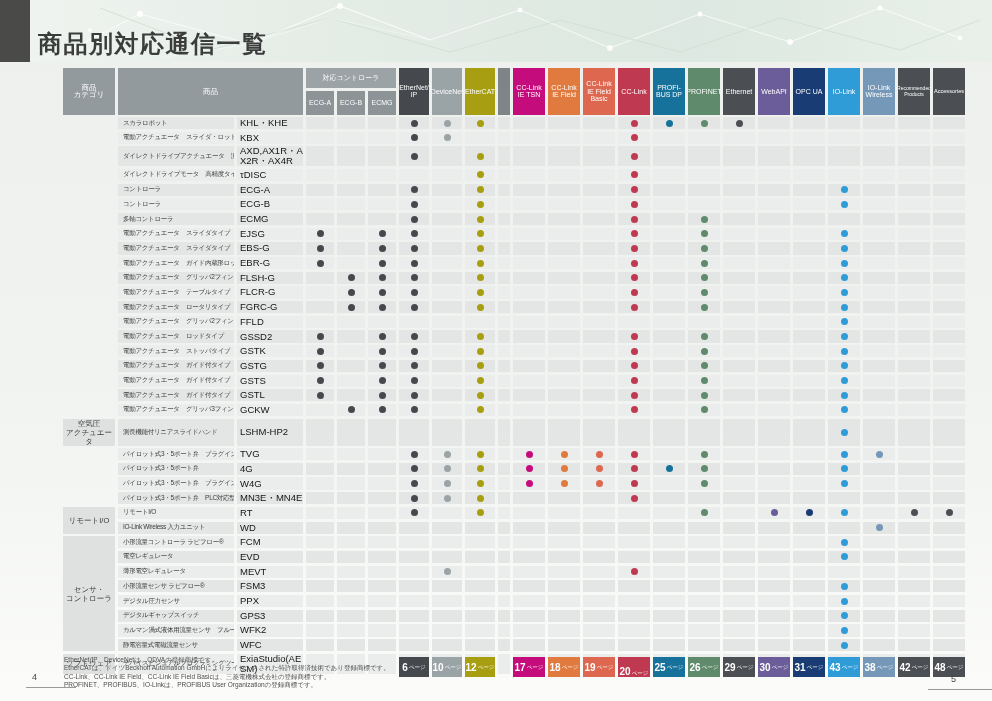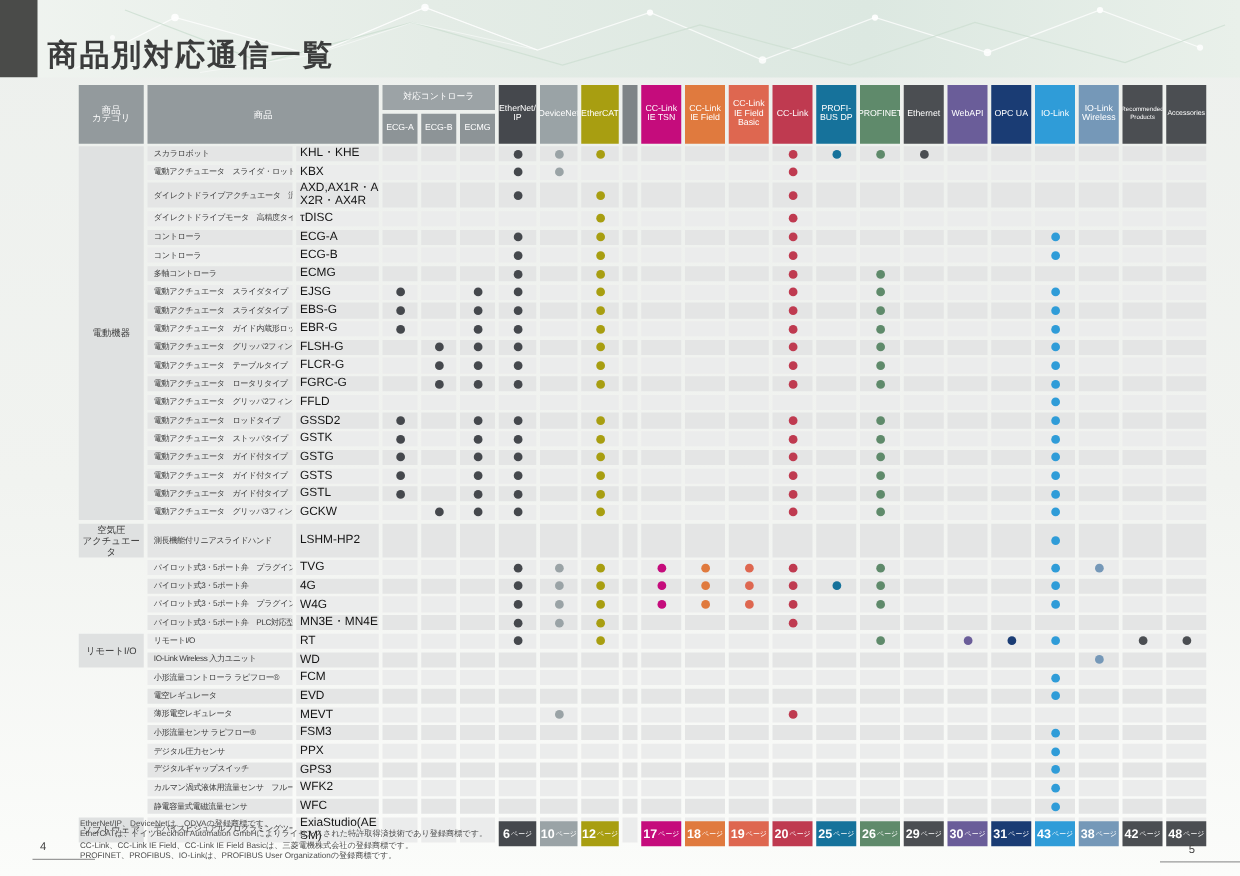--- a/index.html
+++ b/index.html
@@ -104,24 +104,25 @@
       <div class="hcell h-net" data-key="pnet" style="grid-column: 16; background: rgb(95, 138, 107);">PROFINET</div>
       <div class="hcell h-net" data-key="eth" style="grid-column: 17; background: rgb(75, 78, 82);">Ethernet</div>
       <div class="hcell h-net" data-key="webapi" style="grid-column: 18; background: rgb(106, 93, 153);">WebAPI</div>
       <div class="hcell h-net" data-key="opcua" style="grid-column: 19; background: rgb(26, 60, 116);">OPC UA</div>
       <div class="hcell h-net" data-key="iolink" style="grid-column: 20; background: rgb(47, 156, 216);">IO-Link</div>
       <div class="hcell h-net" data-key="iolw" style="grid-column: 21; background: rgb(117, 152, 184);">IO-Link
 Wireless</div>
       <div class="hcell h-net" data-key="rec" style="grid-column: 22; background: rgb(75, 78, 82);">Recommended
 Products</div>
       <div class="hcell h-net" data-key="acc" style="grid-column: 23; background: rgb(75, 78, 82);">Accessories</div>
-      <div class="cat-cell" style="grid-row: 3 / span 20;">電動機器</div>
       <div class="cat-cell" style="grid-row: 23 / span 1;">空気圧
 アクチュエータ</div>
       <div class="cat-cell" style="grid-row: 28 / span 2;">リモートI/O</div>
+      <div class="cat-cell" style="grid-row: 30 / span 8;">センサ・
+コントローラ</div>
       <div class="cat-cell" style="grid-row: 38 / span 1;">ソフトウェア</div>
       <div class="cell c-desc rA" style="grid-row: 3;">スカラロボット</div>
       <div class="cell c-model rA" style="grid-row: 3;">KHL・KHE</div>
       <div class="cell c-dot rA" style="grid-area: 3 / 4;"></div>
       <div class="cell c-dot rA" style="grid-area: 3 / 5;"></div>
       <div class="cell c-dot rA" style="grid-area: 3 / 6;"></div>
       <div class="cell c-dot rA" style="grid-area: 3 / 7;">
         <span class="dot" style="background: rgb(69, 72, 77);"></span>
       </div>
       <div class="cell c-dot rA" style="grid-area: 3 / 8;">
@@ -1267,21 +1268,21 @@
         <span class="s">ページ</span>
       </div>
       <div class="pbox" style="grid-column: 12; background: rgb(224, 122, 62);">
         <span class="n">18</span>
         <span class="s">ページ</span>
       </div>
       <div class="pbox" style="grid-column: 13; background: rgb(222, 103, 80);">
         <span class="n">19</span>
         <span class="s">ページ</span>
       </div>
-      <div class="pbox" style="grid-column: 14; background: rgb(191, 58, 80);">
+      <div class="pbox" style="grid-column: 14; background: rgb(191, 58, 80); align-items: flex-end;">
         <span class="n">20</span>
         <span class="s">ページ</span>
       </div>
       <div class="pbox" style="grid-column: 15; background: rgb(22, 114, 155);">
         <span class="n">25</span>
         <span class="s">ページ</span>
       </div>
       <div class="pbox" style="grid-column: 16; background: rgb(95, 138, 107);">
         <span class="n">26</span>
         <span class="s">ページ</span>

